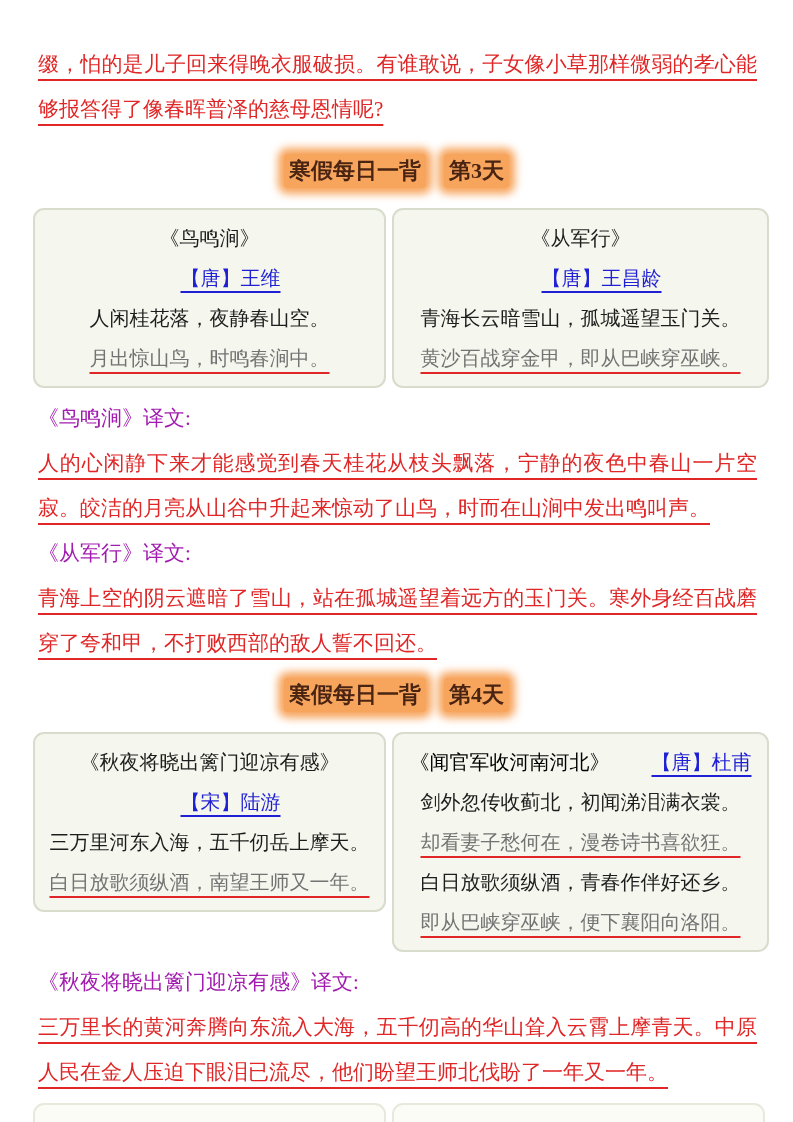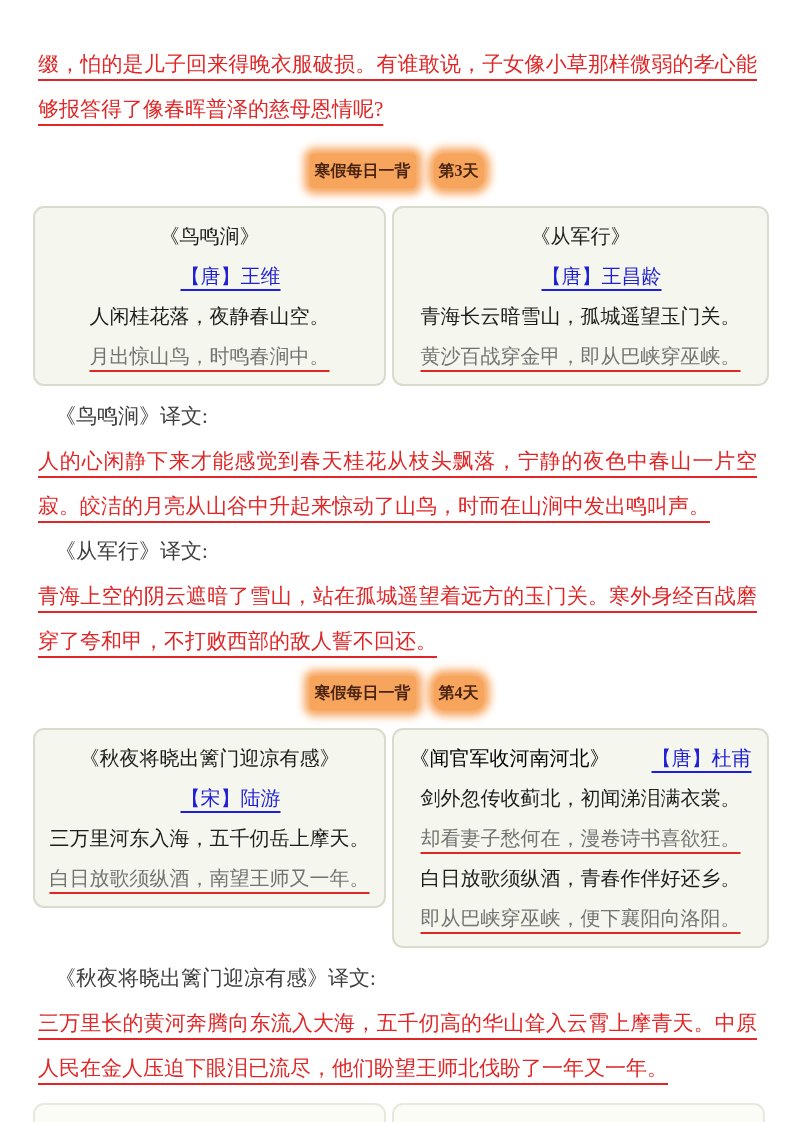--- a/index.html
+++ b/index.html
@@ -26,43 +26,43 @@
     color: #e02626;
     text-align: justify;
     text-justify: inter-ideograph;
     text-decoration: underline;
     text-decoration-color: #e02626;
     text-decoration-thickness: 1.5px;
     text-underline-offset: 8px;
   }
   
   .trans-label {
-    margin: 0 36px 0 55px;
+    margin: 0 36px 0 38px;
     font-size: 21px;
     line-height: 45px;
-    color: #404040;
+    color: #a21caf;
   }
   .trans-label.mt { margin-top: 8px; }
   
   .day-header {
     text-align: center;
     margin: 22px 0 18px 0;
     line-height: 34px;
   }
   .day-header .hl-chip {
     display: inline-block;
     background: #f7a45c;
     box-shadow: 0 0 9px 6px #f7a45c;
     border-radius: 4px;
     padding: 0 5px;
-    font-size: 16px;
+    font-size: 22px;
     font-weight: bold;
     color: #4a2413;
   }
-  .day-header .hl-chip + .hl-chip { margin-left: 18px; border-radius: 11px; }
+  .day-header .hl-chip + .hl-chip { margin-left: 18px; }
   
   .card-row {
     display: flex;
     gap: 6px;
     margin: 0 24px 0 33px;
     align-items: flex-start;
   }
   .poem-card {
     box-sizing: border-box;
     background: #f5f6ed;

